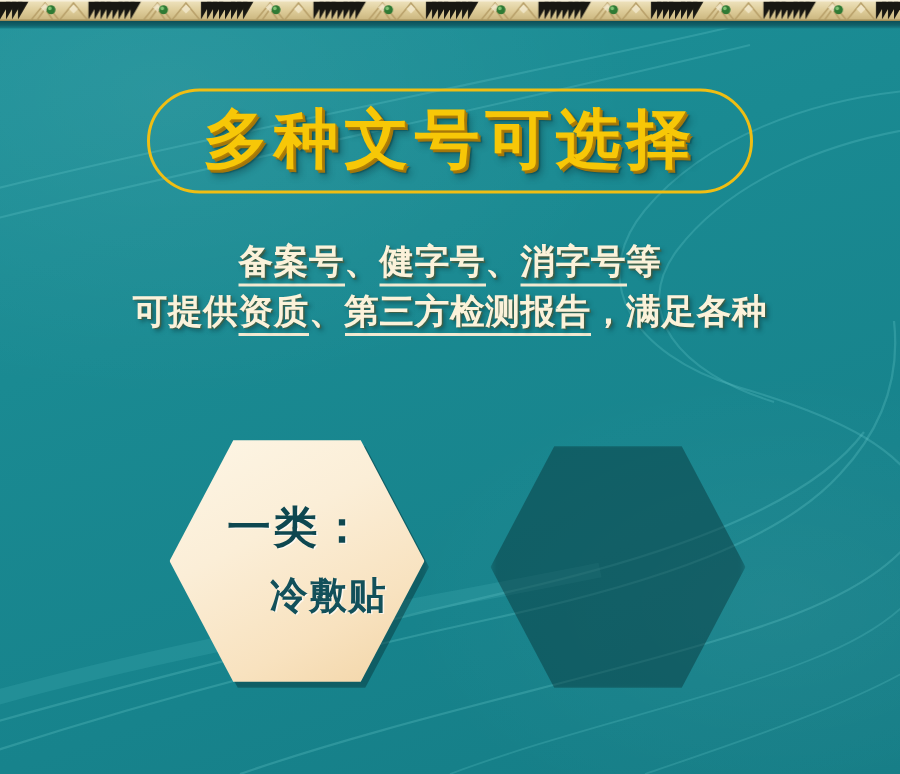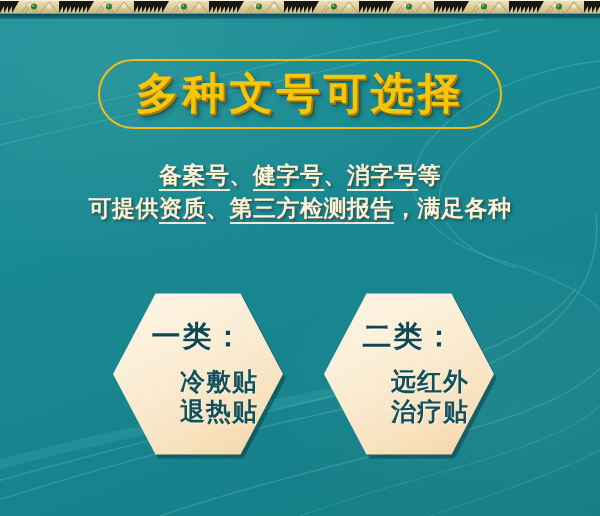--- a/index.html
+++ b/index.html
@@ -241,26 +241,18 @@
   <div class="body-text" id="body-text">
       <span class="body-line"><span class="u">备案号</span><span>、</span><span class="u">健字号</span><span>、</span><span class="u">消字号</span><span>等</span></span>
       <span class="body-line"><span>可提供</span><span class="u">资质</span><span>、</span><span class="u">第三方检测报告</span><span>，满足各种</span></span>
     </div>
 
   <div class="hex-shadow" id="hex-1-sh"></div>
   <div class="hex" id="hex-1">
     <div class="hex-title">一类：</div>
     <div class="hex-sub">
       <div>冷敷贴</div>
-      <div>退热贴</div>
     </div>
   </div>
 
   <div class="hex-shadow" id="hex-2-sh"></div>
-  <div class="hex" id="hex-2">
-    <div class="hex-title">二类：</div>
-    <div class="hex-sub">
-      <div>远红外</div>
-      <div>治疗贴</div>
-    </div>
-  </div>
 
 </div>
 
 </body></html>

